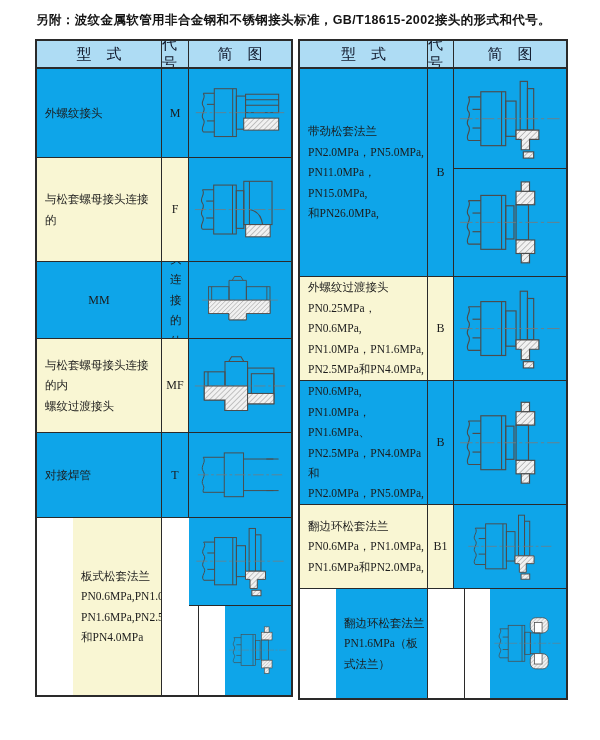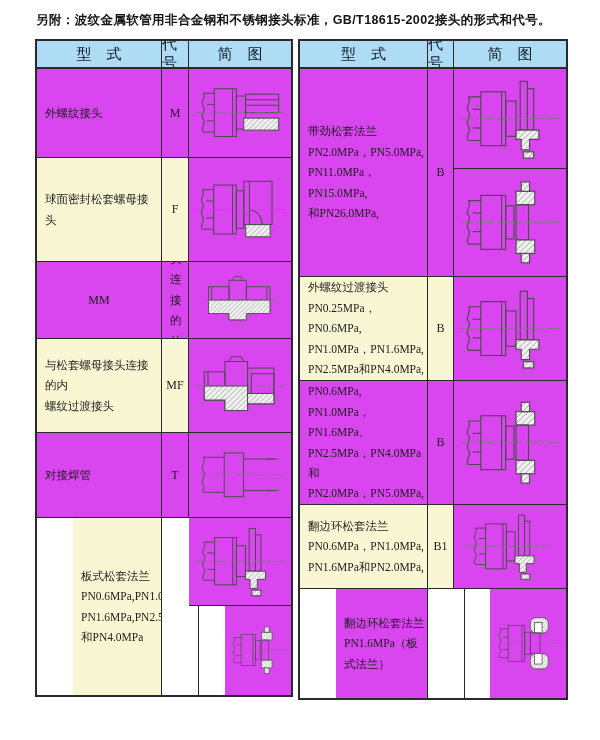--- a/index.html
+++ b/index.html
@@ -18,21 +18,21 @@
   }
   #tblL{left:35px;width:258px;height:658px;
     grid-template-columns:125px 27px 102px;
     grid-template-rows:28px 89px 104px 77px 94px 85px 88px 89px;}
   #tblR{left:298px;width:270px;height:661px;
     grid-template-columns:128px 26px 112px;
     grid-template-rows:28px 100px 108px 104px 124px 84px 109px;}
   .c{
     box-sizing:border-box;display:flex;align-items:center;overflow:hidden;
     border-right:1px solid var(--bd);border-bottom:1px solid var(--bd);
-    background:#d946ef;
+    background:#0ea5e9;
   }
   .nr{border-right:none;}
   .nb{border-bottom:none;margin-left:36px;}
   .hd{
     background:var(--hdr);justify-content:center;
     font-weight:normal;font-size:15px;color:#0f172a;border-bottom-width:2px;
   }
   .type{
     padding:4px 2px 4px 8px;font-size:11.5px;line-height:1.78;
     color:#1c1c1c;white-space:pre-line;
@@ -78,21 +78,21 @@
         <line class="ln" x1="42" y1="16" x2="42" y2="68"></line>
         <rect class="ln" x="46" y="24" width="10" height="36"></rect>
         <rect class="ln" x="56" y="22" width="36" height="20"></rect>
         <line class="ln" x1="56" y1="28" x2="92" y2="28"></line>
         <line class="ln" x1="56" y1="34" x2="92" y2="34"></line>
         <rect class="ln" fill="url(#hx)" x="54" y="48" width="38" height="13"></rect>
         <line class="cl" x1="2" y1="42" x2="98" y2="42"></line>
       </svg>
     </div>
 
-  <div class="c type hl">球面密封松套螺母接头</div>
+  <div class="c type hl">与松套螺母接头连接的</div>
   <div class="c code hl">F</div>
   <div class="c diag nr">
       <svg viewBox="0 0 100 84" xmlns="http://www.w3.org/2000/svg" fill="none">
         <path class="ln" d="M22,21 H10 M22,63 H10 M10,21 c4,5 -4,9 0,14 c4,5 -4,9 0,14 c4,5 -4,9 0,14"></path>
         <line class="ln" x1="14" y1="33" x2="22" y2="33"></line>
         <line class="ln" x1="14" y1="51" x2="22" y2="51"></line>
         <rect class="ln" x="22" y="16" width="24" height="52"></rect>
         <line class="ln" x1="42" y1="16" x2="42" y2="68"></line>
         <rect class="ln" x="46" y="22" width="8" height="40"></rect>
         <rect class="ln" x="54" y="12" width="30" height="46"></rect>

